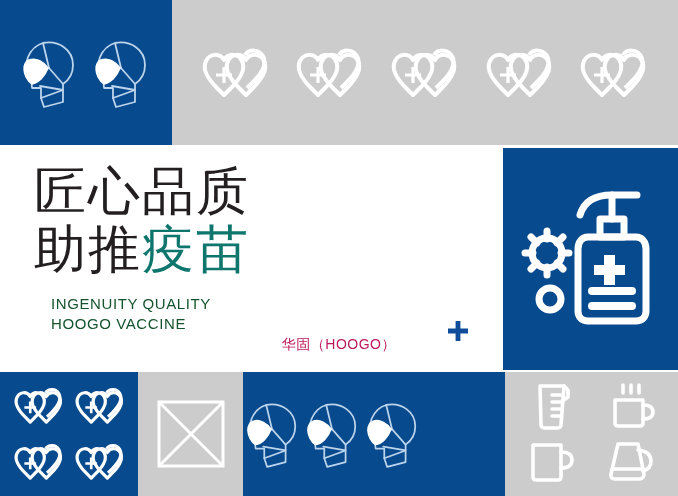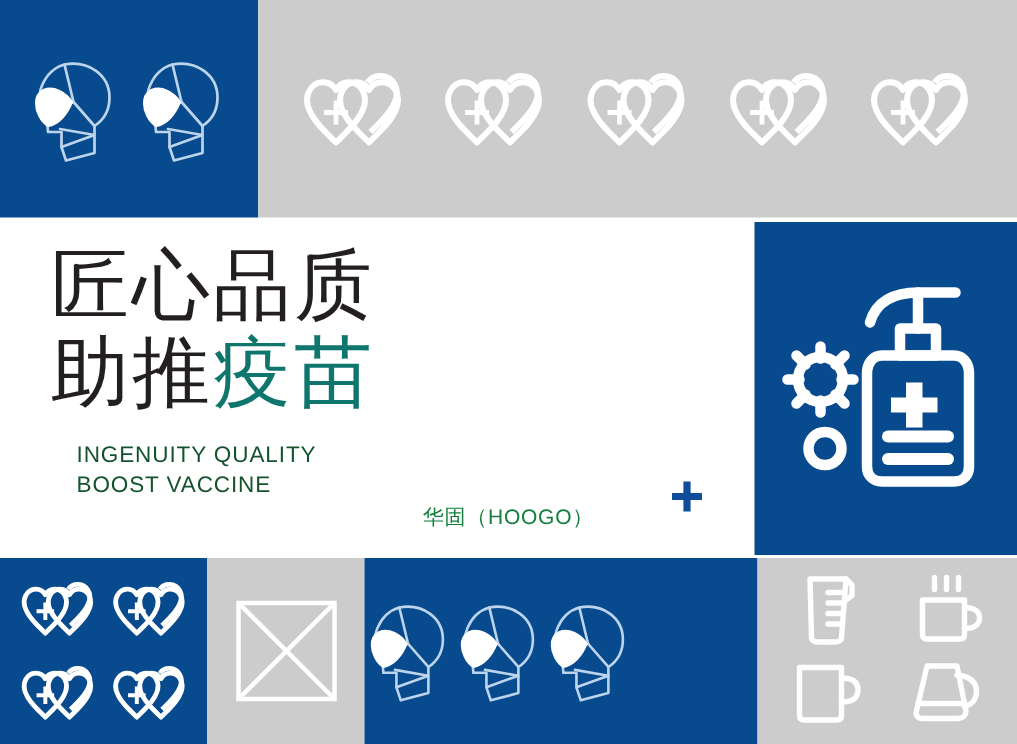--- a/index.html
+++ b/index.html
@@ -62,21 +62,21 @@
     font-size: 15px;
     line-height: 20px;
     letter-spacing: 0.6px;
     margin-left: 16px;
   }
 
   #brand-block {
     position: absolute;
     right: 22px;
     bottom: 16px;
-    color: #15803d;
+    color: #be185d;
     font-size: 14px;
     letter-spacing: 0.5px;
     white-space: nowrap;
   }
 
   #plus-badge {
     position: absolute;
     left: 447px;
     top: 172px;
     width: 22px;
@@ -199,21 +199,21 @@
 
   <div class="panel white" id="middle-white-panel">
 
     <div id="headline-block">
       <div class="headline-line">匠心品质</div>
       <div class="headline-line"><span>助推</span><span class="headline-accent">疫苗</span></div>
     </div>
 
     <div id="subtitle-block">
       <div>INGENUITY QUALITY</div>
-      <div>BOOST VACCINE</div>
+      <div>HOOGO VACCINE</div>
     </div>
 
     <div id="brand-block">华固（HOOGO）</div>
 
     <div id="plus-badge">
       <svg width="22" height="22" viewBox="0 0 22 22">
         <path d="M8.6 1 H13.4 V8.6 H21 V13.4 H13.4 V21 H8.6 V13.4 H1 V8.6 H8.6 Z" fill="#0f4c9a"></path>
       </svg>
     </div>
   </div>

